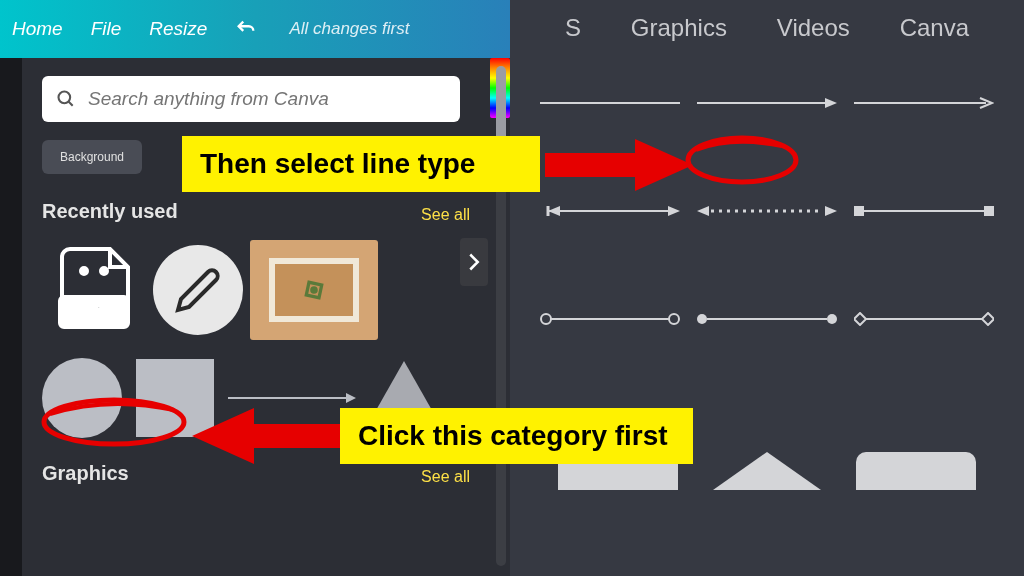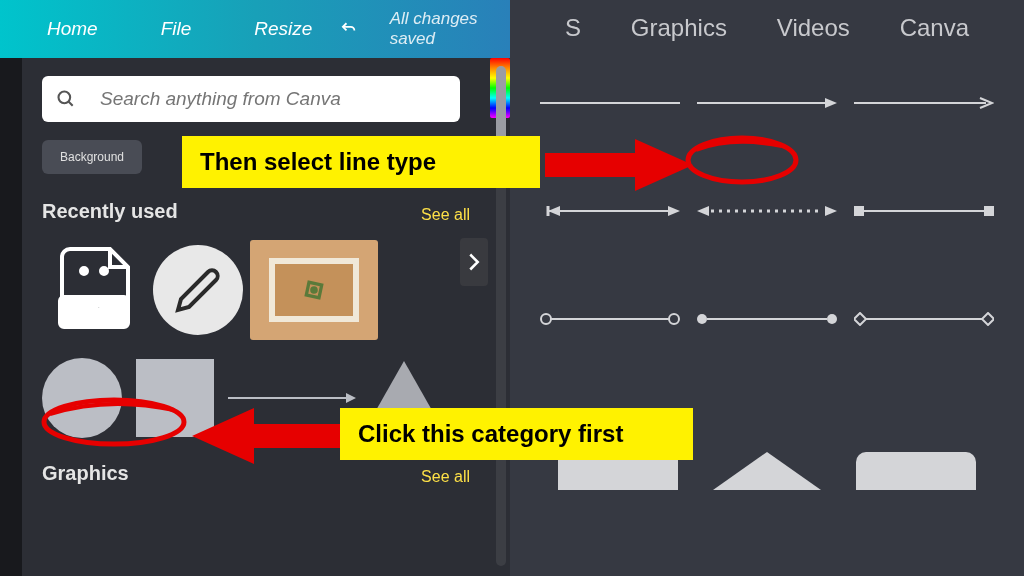--- a/index.html
+++ b/index.html
@@ -2,30 +2,30 @@
 <html><head>
   <meta charset="utf-8">
   <style>
     * { margin: 0; padding: 0; box-sizing: border-box; }
     body { font-family: -apple-system, BlinkMacSystemFont, "Segoe UI", sans-serif; width: 1024px; height: 576px; overflow: hidden; background: #2c2e35; position: relative; }
     
     .left-panel { position: absolute; left: 0; top: 0; width: 510px; height: 576px; background: #2c2e35; }
     .right-panel { position: absolute; left: 510px; top: 0; width: 514px; height: 576px; background: #363942; }
     
     .top-bar { height: 58px; background: linear-gradient(90deg, #00c4cc 0%, #18a0b8 50%, #2980b9 100%); display: flex; align-items: center; padding: 0 12px; gap: 28px; color: white; font-size: 19px; font-style: italic; font-weight: 500; }
-    .top-bar-item { cursor: pointer; margin-left: 35px; }
+    .top-bar-item { cursor: pointer; }
     .undo-icon { width: 22px; height: 22px; }
     .saved-text { font-style: italic; color: rgba(255,255,255,0.85); font-size: 17px; margin-left: 4px; }
     
     .sidebar-strip { position: absolute; left: 0; top: 58px; width: 22px; height: 518px; background: #18191d; }
     
     .elements-content { position: absolute; left: 22px; top: 58px; width: 468px; padding: 18px 20px; }
     .color-strip { position: absolute; right: 0; top: 58px; width: 20px; height: 60px; background: linear-gradient(180deg, #ff0000, #ff8800, #ffff00, #00ff00, #00ffff, #0000ff, #ff00ff); border-radius: 2px; }
     
-    .search-box { width: 418px; height: 46px; background: white; border-radius: 6px; display: flex; align-items: center; padding: 11px 14px; gap: 24px; }
+    .search-box { width: 418px; height: 46px; background: white; border-radius: 6px; display: flex; align-items: center; padding: 11px 14px; gap: 12px; }
     .search-icon { width: 20px; height: 20px; }
     .search-input { border: none; outline: none; font-size: 19px; font-style: italic; color: #777; flex: 1; background: transparent; }
     
     .tabs-row { display: flex; gap: 12px; margin-top: 18px; }
     .tab-chip { background: #494c55; color: #e0e0e0; padding: 10px 18px; border-radius: 6px; font-size: 12px; cursor: pointer; }
     
     .section-header { display: flex; justify-content: space-between; align-items: center; margin-top: 24px; color: #e5e5e5; }
     .section-title { font-size: 20px; font-weight: 600; }
     .see-all { font-size: 16px; color: #fde047; cursor: pointer; margin-top: 8px; }
     
@@ -54,21 +54,21 @@
     .right-tab { color: #c8c9cd; font-size: 24px; font-weight: 500; cursor: pointer; }
     
     .lines-grid { padding: 40px 30px; }
     .lines-row { display: flex; justify-content: space-between; align-items: center; margin-bottom: 78px; }
     .line-item { width: 140px; height: 30px; position: relative; display: flex; align-items: center; justify-content: center; }
     
     .shapes-bottom-row { display: flex; justify-content: space-around; padding: 0 30px; }
     .big-square { width: 120px; height: 38px; background: #d4d5d8; }
     .big-triangle { width: 0; height: 0; border-left: 54px solid transparent; border-right: 54px solid transparent; border-bottom: 38px solid #d4d5d8; }
     
-    .annotation { position: absolute; background: #fff200; color: #000; font-weight: 700; font-size: 24px; padding: 12px 18px; z-index: 100; }
+    .annotation { position: absolute; background: #fff200; color: #000; font-weight: 700; font-size: 28px; padding: 12px 18px; z-index: 100; }
     .annotation-1 { left: 182px; top: 136px; width: 358px; }
     .annotation-2 { left: 340px; top: 408px; width: 353px; }
     
     .red-arrow { position: absolute; z-index: 99; }
     .red-arrow-1 { left: 545px; top: 135px; }
     .red-arrow-2 { left: 190px; top: 404px; }
     
     .red-circle { position: absolute; z-index: 98; }
     .red-circle-1 { left: 682px; top: 132px; width: 120px; height: 56px; }
     .red-circle-2 { left: 38px; top: 394px; width: 152px; height: 56px; }
@@ -78,21 +78,21 @@
 
 <div class="left-panel">
   <div class="top-bar">
     <span class="top-bar-item">Home</span>
     <span class="top-bar-item">File</span>
     <span class="top-bar-item">Resize</span>
     <svg class="undo-icon" viewBox="0 0 24 24" fill="none" stroke="white" stroke-width="2.5">
         <path d="M9 14L4 9l5-5"></path>
         <path d="M4 9h11a5 5 0 015 5v0"></path>
       </svg>
-    <span class="saved-text">All changes saved</span>
+    <span class="saved-text">All changes first</span>
   </div>
 
   <div class="sidebar-strip"></div>
   <div class="color-strip"></div>
 
   <div class="elements-content">
     <div class="search-box">
       <svg class="search-icon" viewBox="0 0 24 24" fill="none" stroke="#555" stroke-width="2.5">
           <circle cx="10" cy="10" r="7"></circle>
           <line x1="20" y1="20" x2="15" y2="15"></line>

